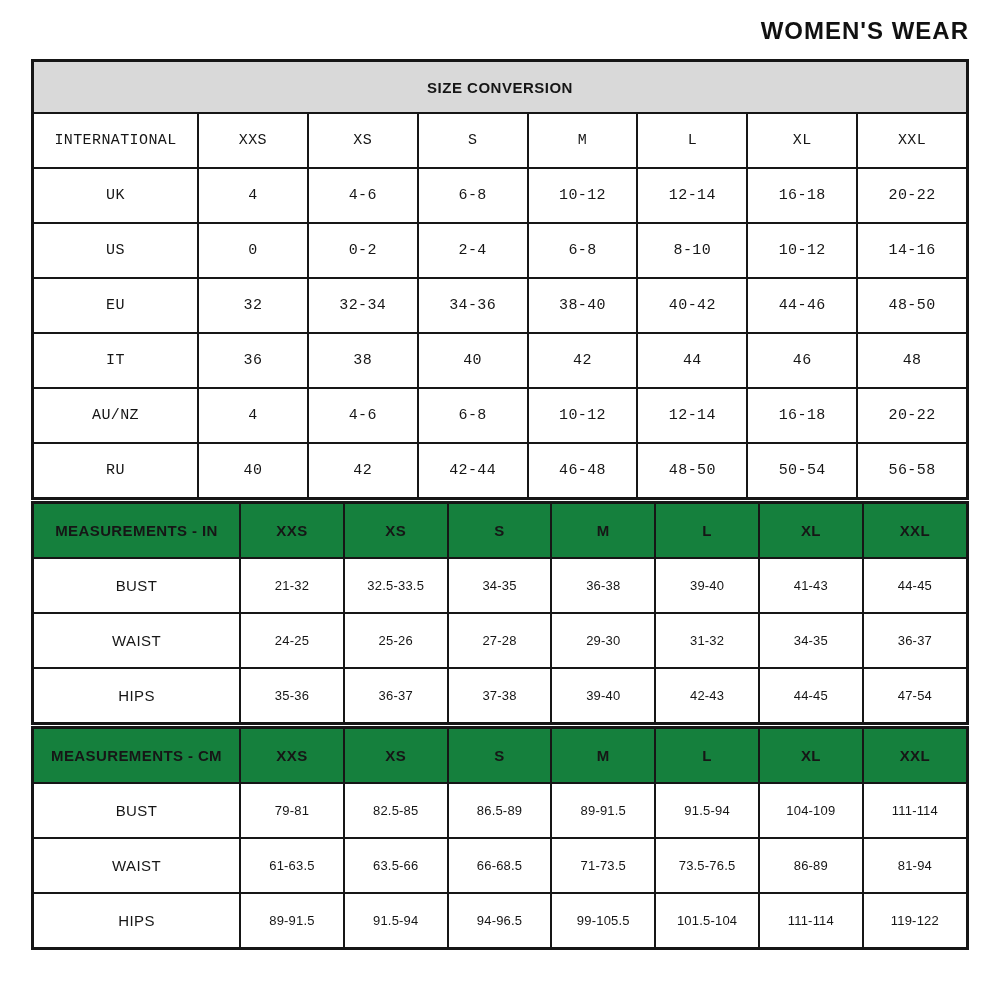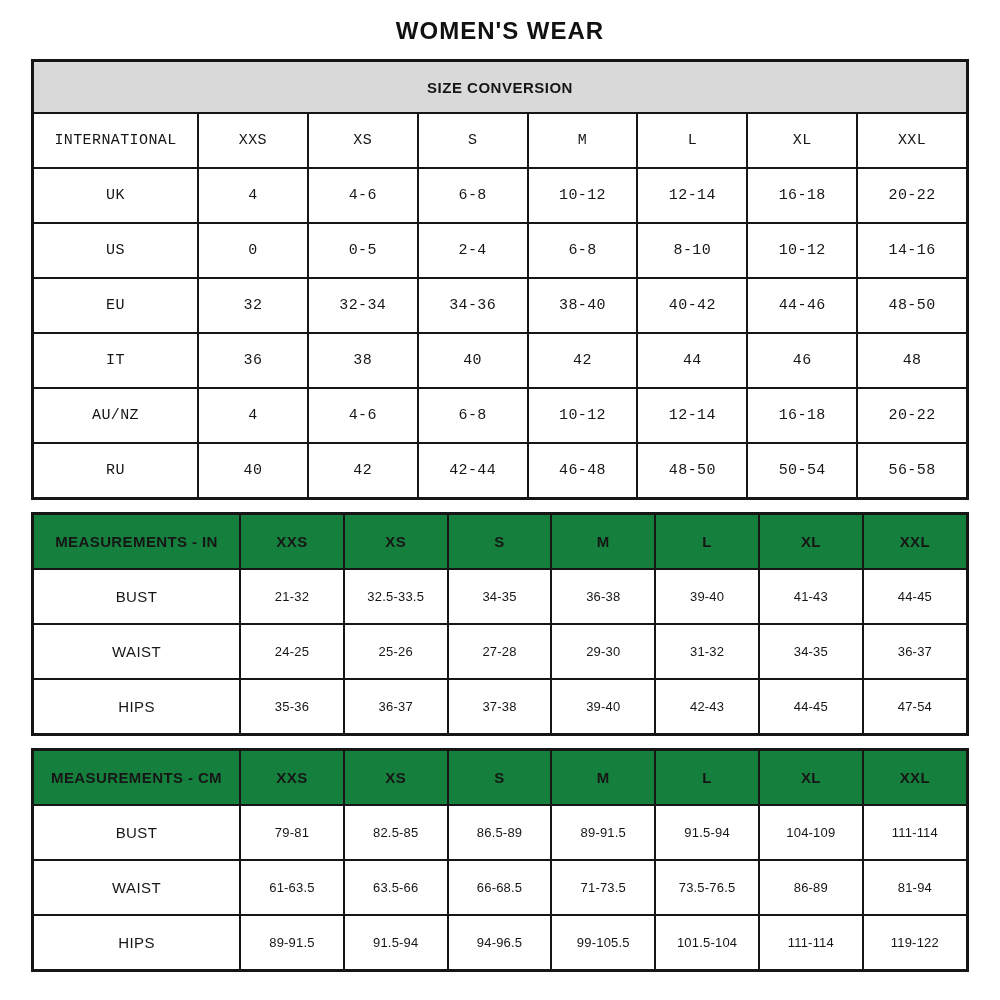--- a/index.html
+++ b/index.html
@@ -12,31 +12,31 @@
   .page {
     width: 1000px;
     height: 1000px;
     box-sizing: border-box;
     padding: 0 31px;
     background: #ffffff;
   }
   h1.title {
     margin: 0;
     padding: 17px 0 14px 0;
-    text-align: center;
+    text-align: right;
     font-size: 24px;
     font-weight: bold;
     letter-spacing: 1px;
     color: #111111;
   }
   table.tbl {
     width: 100%;
     border-collapse: collapse;
     table-layout: fixed;
-    margin-bottom: 12px;
+    margin-bottom: 1px;
   }
   table.tbl th, table.tbl td {
     border: 2px solid #161616;
     text-align: center;
     vertical-align: middle;
     padding: 0 2px;
     overflow: hidden;
   }
   table.tbl { border: 3px solid #161616; }
 
@@ -118,21 +118,21 @@
           <td class="val">4-6</td>
           <td class="val">6-8</td>
           <td class="val">10-12</td>
           <td class="val">12-14</td>
           <td class="val">16-18</td>
           <td class="val">20-22</td>
         </tr>
         <tr>
           <td class="rowlabel">US</td>
           <td class="val">0</td>
-          <td class="val">0-5</td>
+          <td class="val">0-2</td>
           <td class="val">2-4</td>
           <td class="val">6-8</td>
           <td class="val">8-10</td>
           <td class="val">10-12</td>
           <td class="val">14-16</td>
         </tr>
         <tr>
           <td class="rowlabel">EU</td>
           <td class="val">32</td>
           <td class="val">32-34</td>

